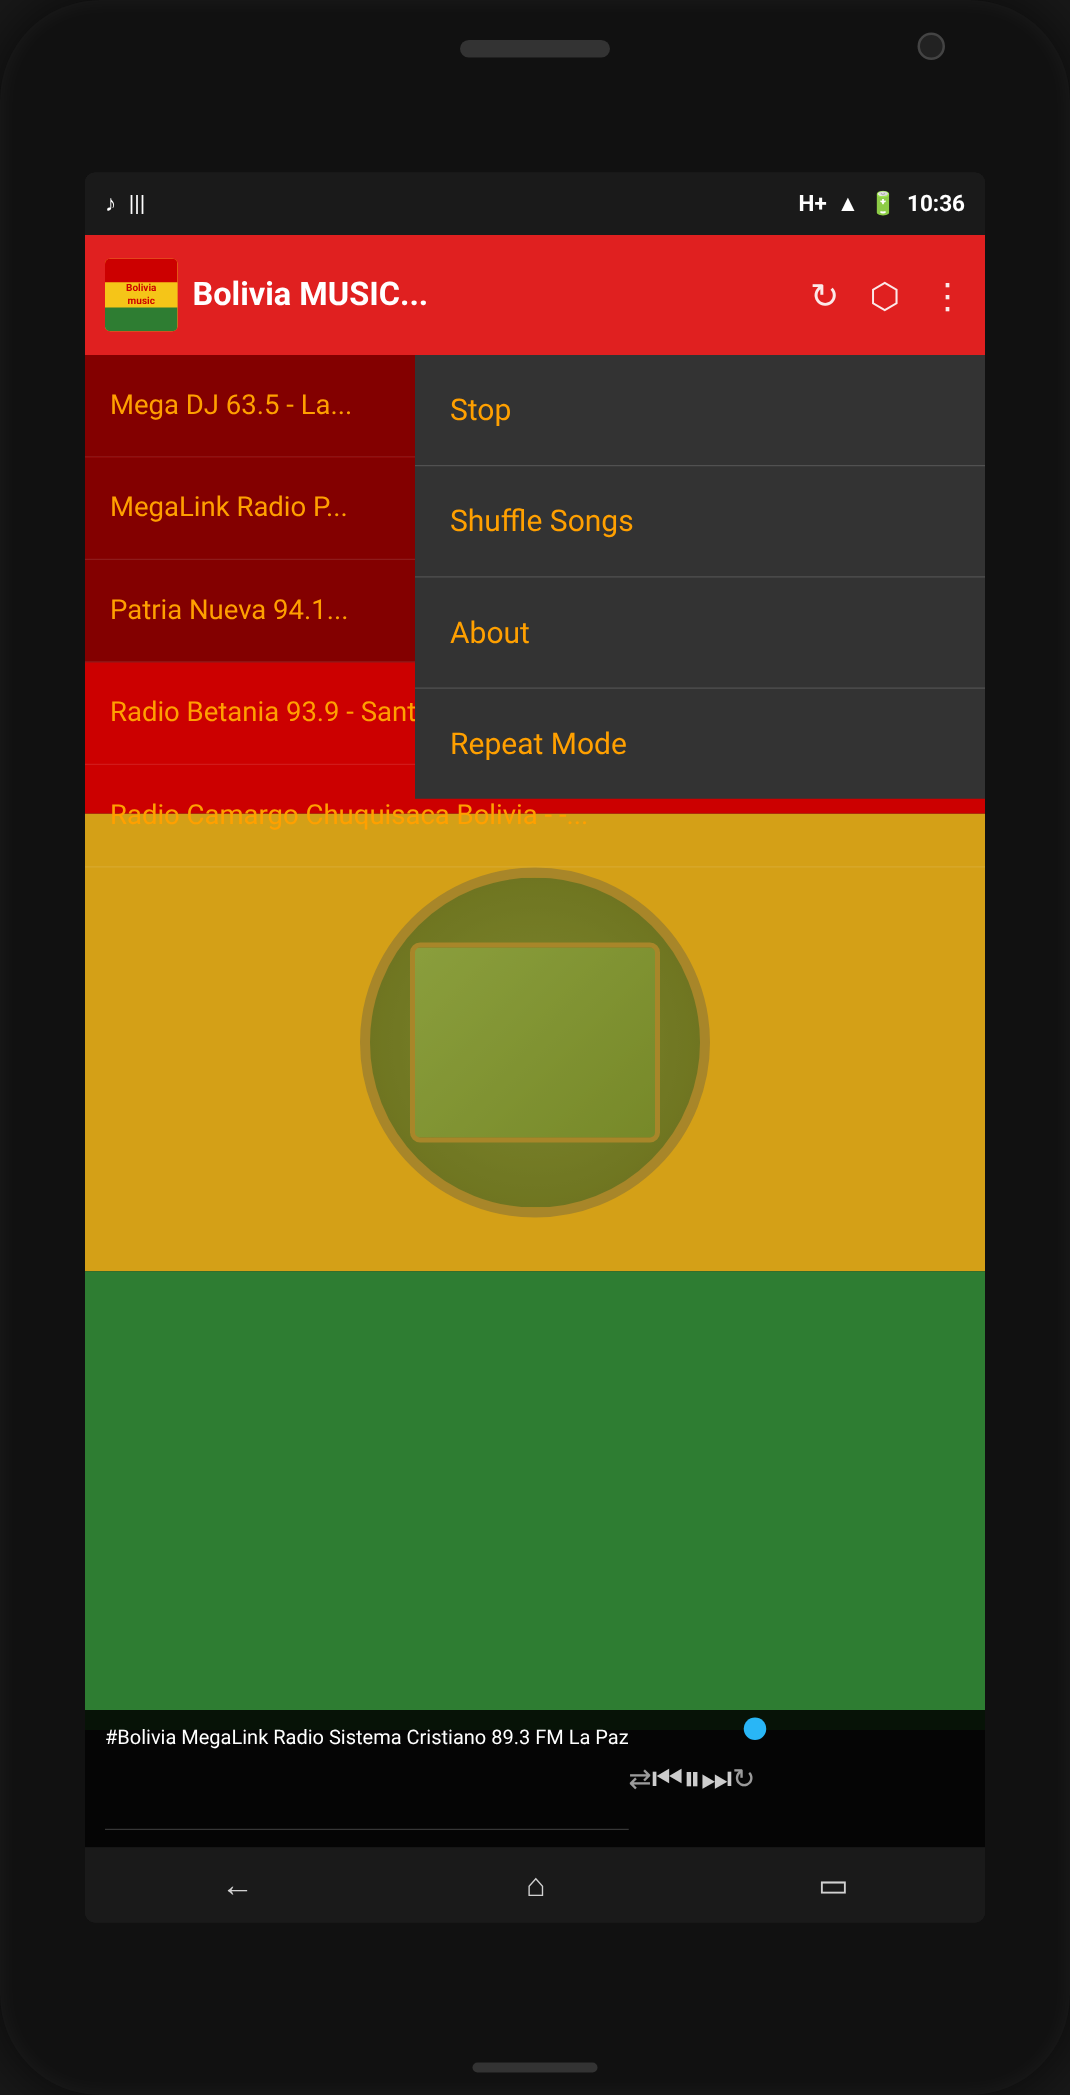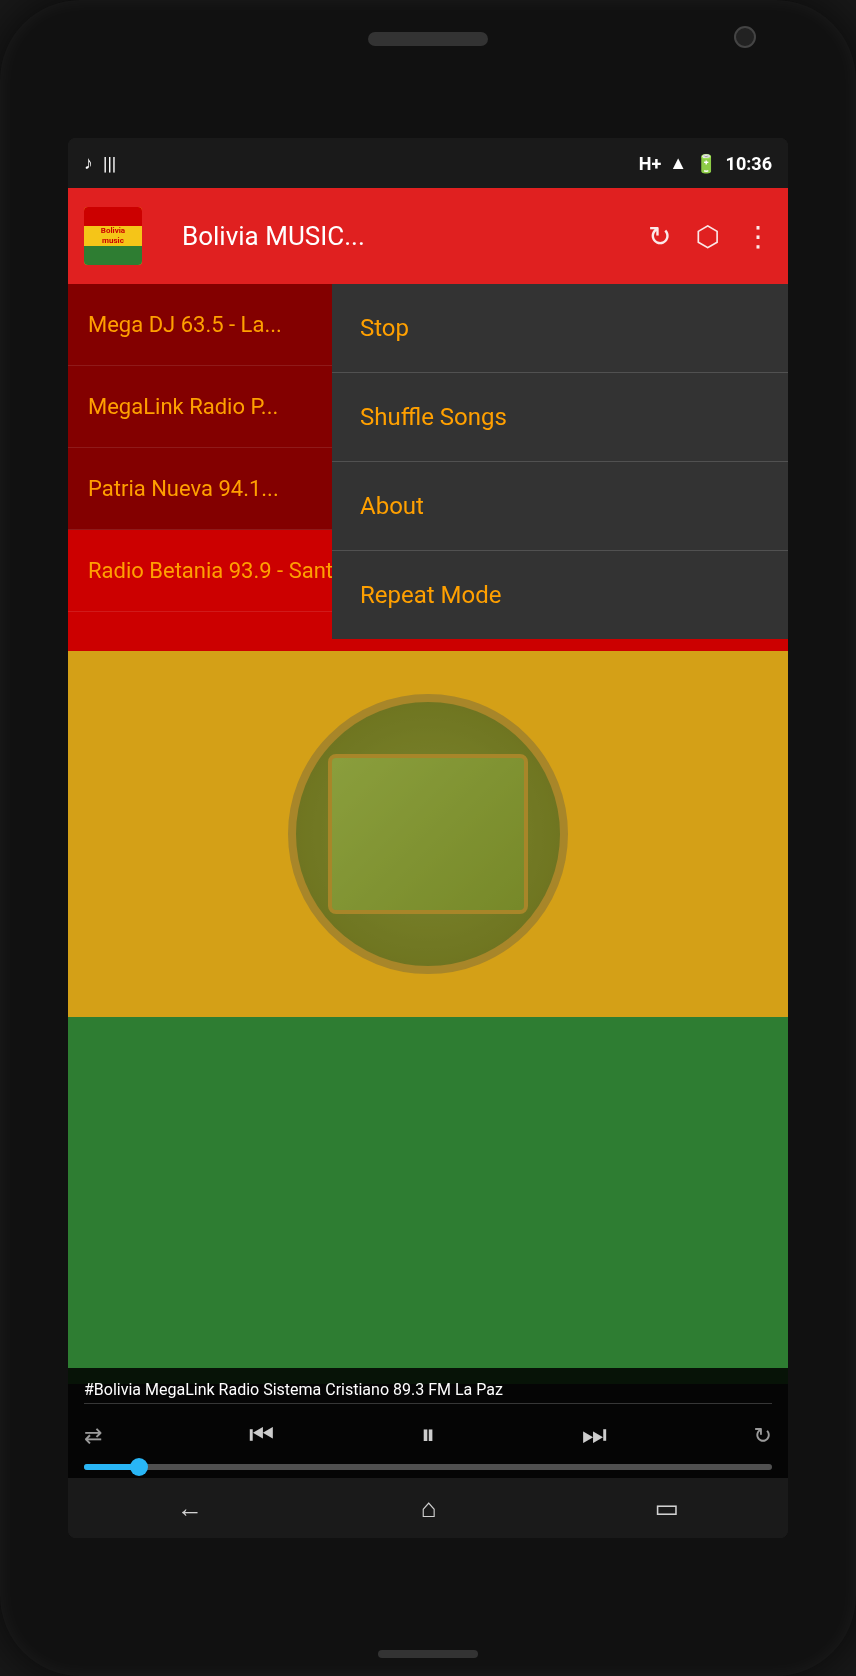--- a/index.html
+++ b/index.html
@@ -94,23 +94,22 @@
       position: absolute;
       font-size: 8px;
       font-weight: bold;
       color: #cc0000;
       text-align: center;
       line-height: 1.2;
     }
     .app-title {
       color: white;
       font-size: 26px;
-      font-weight: 400;
+      font-weight: 700;
       flex: 1;
-      margin-left: 28px;
     }
     .app-bar-actions {
       display: flex;
       align-items: center;
       gap: 24px;
     }
     .icon-btn {
       color: white;
       font-size: 28px;
       cursor: pointer;
@@ -207,23 +206,22 @@
     }
 
     
     .player-bar {
       position: absolute;
       bottom: 60px;
       left: 0; right: 0;
       height: 110px;
       background: rgba(0,0,0,0.85);
       display: flex;
-      flex-direction: column;
+      flex-direction: row;
       padding: 8px 16px;
-      justify-content: space-between;
     }
     .now-playing {
       color: white;
       font-size: 16px;
       margin-bottom: 6px;
       padding: 4px 0;
       border-bottom: 1px solid rgba(255,255,255,0.2);
     }
     .player-controls {
       display: flex;
@@ -378,20 +376,23 @@
           <span>Mega DJ 63.5  - La...</span>
         </div>
         <div class="radio-item dark-bg">
           <span>MegaLink Radio P...</span>
         </div>
         <div class="radio-item dark-bg">
           <span>Patria Nueva 94.1...</span>
         </div>
         <div class="radio-item">
           <span>Radio Betania 93.9 - Santa Cruz De La...</span>
+        </div>
+        <div class="radio-item">
+          <span>Radio Camargo Chuquisaca Bolivia - -...</span>
         </div>
       </div>
 
       <div class="dropdown-menu">
         <div class="dropdown-item">
           <span>Stop</span>
         </div>
         <div class="dropdown-item">
           <span>Shuffle Songs</span>
         </div>

